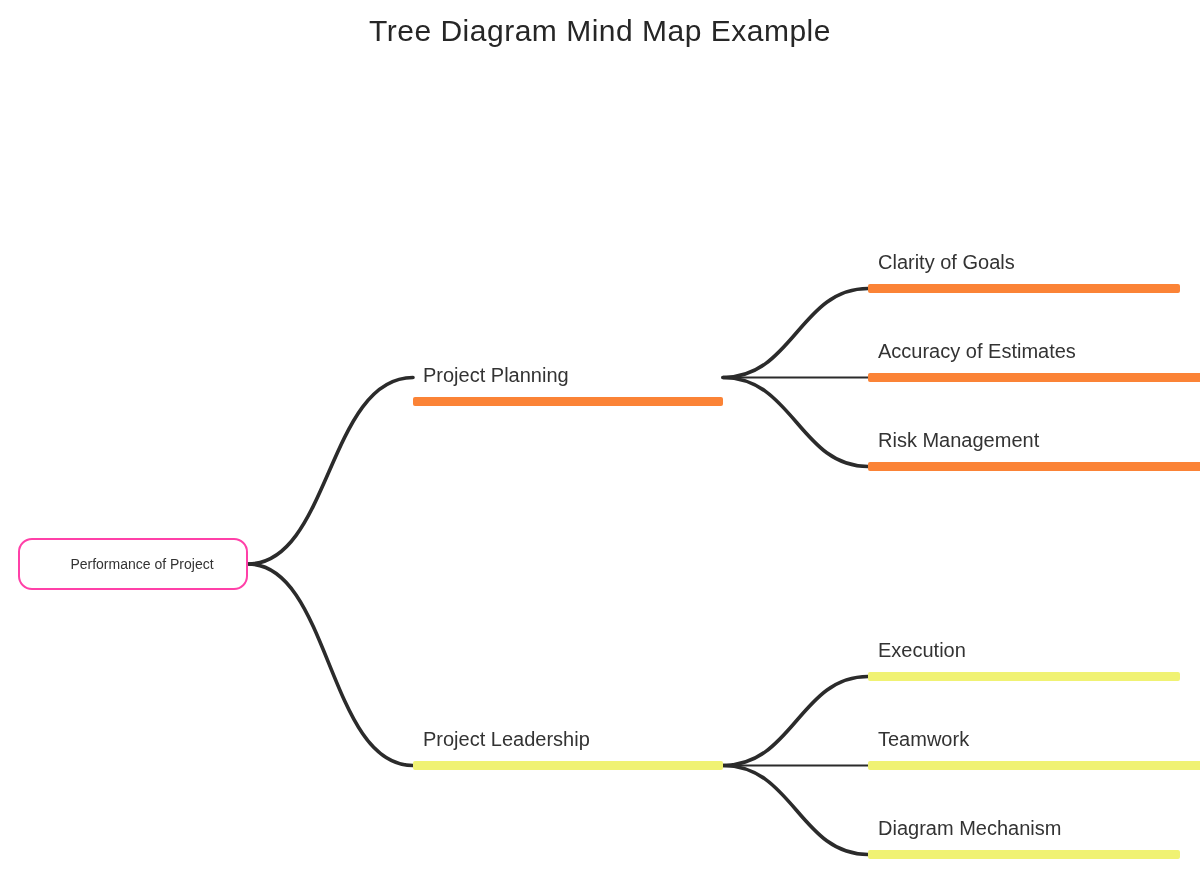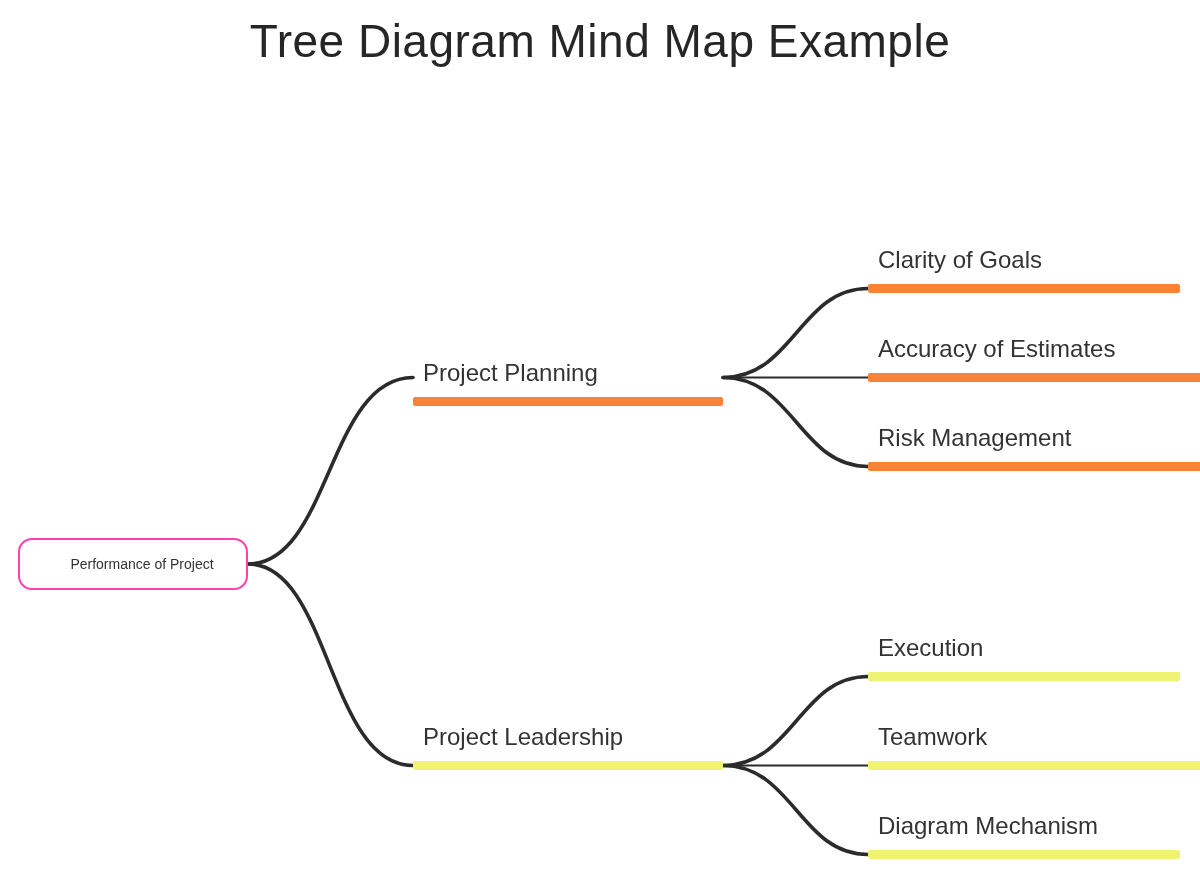--- a/index.html
+++ b/index.html
@@ -15,21 +15,21 @@
     background: var(--background, #fff);
     overflow: hidden;
   }
   .diagram-title {
     position: absolute;
     top: 14px;
     left: 0;
     width: 100%;
     margin: 0;
     text-align: center;
-    font-size: 46px;
+    font-size: 30px;
     font-weight: 400;
     color: var(--title-text, #262626);
     letter-spacing: 0.5px;
   }
   svg.links {
     position: absolute;
     top: 0;
     left: 0;
   }
   svg.links path {
@@ -73,21 +73,21 @@
     left: 0;
     right: 0;
     top: 0;
     bottom: 0;
     border-radius: 2px;
   }
   .node .label {
     position: absolute;
     left: 10px;
     bottom: 19px;
-    font-size: 24px;
+    font-size: 20px;
     color: var(--label-text, #333);
     white-space: nowrap;
     line-height: 1.15;
   }
   .node.c-planning .bar { background: var(--planning-bar, #fb8336); }
   .node.c-execution .bar { background: var(--execution-bar, #f0f273); }
 
   #n-planning   { left: 413px; top: 373px; margin-top: 24px; }
   #n-execution  { left: 413px; top: 761px; }
   #n-clarity    { left: 868px; top: 284px; width: 312px; }

